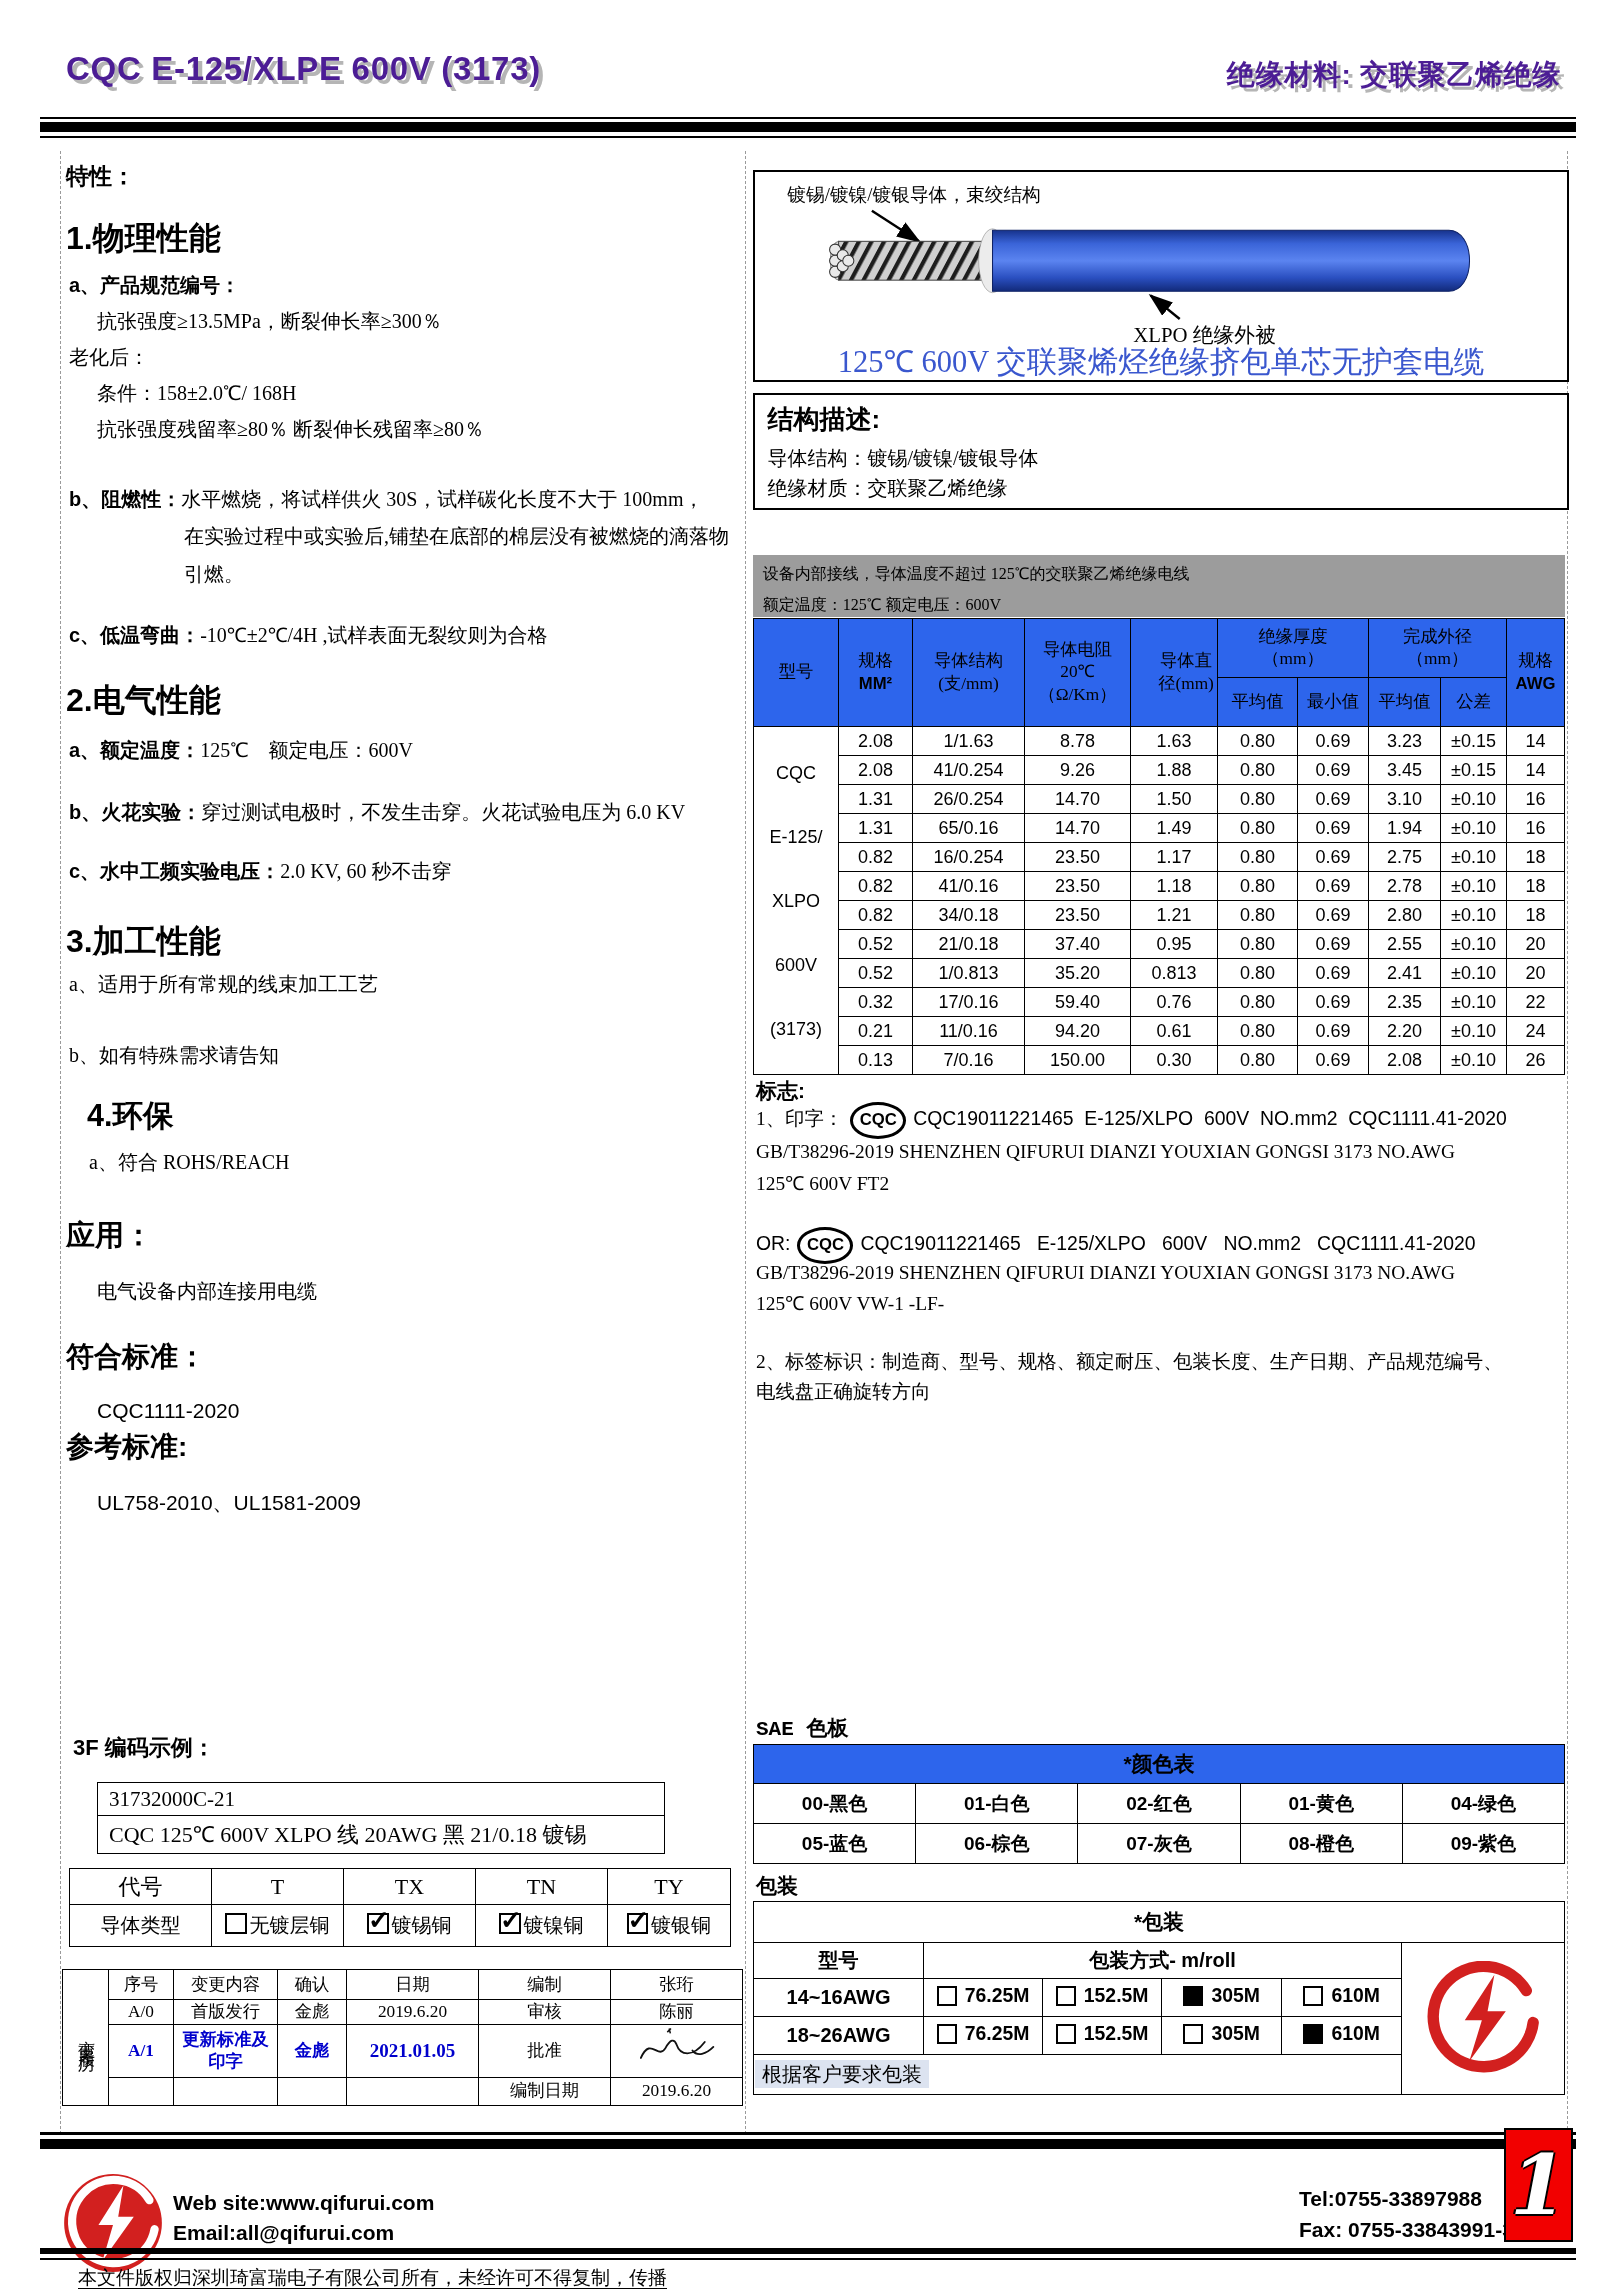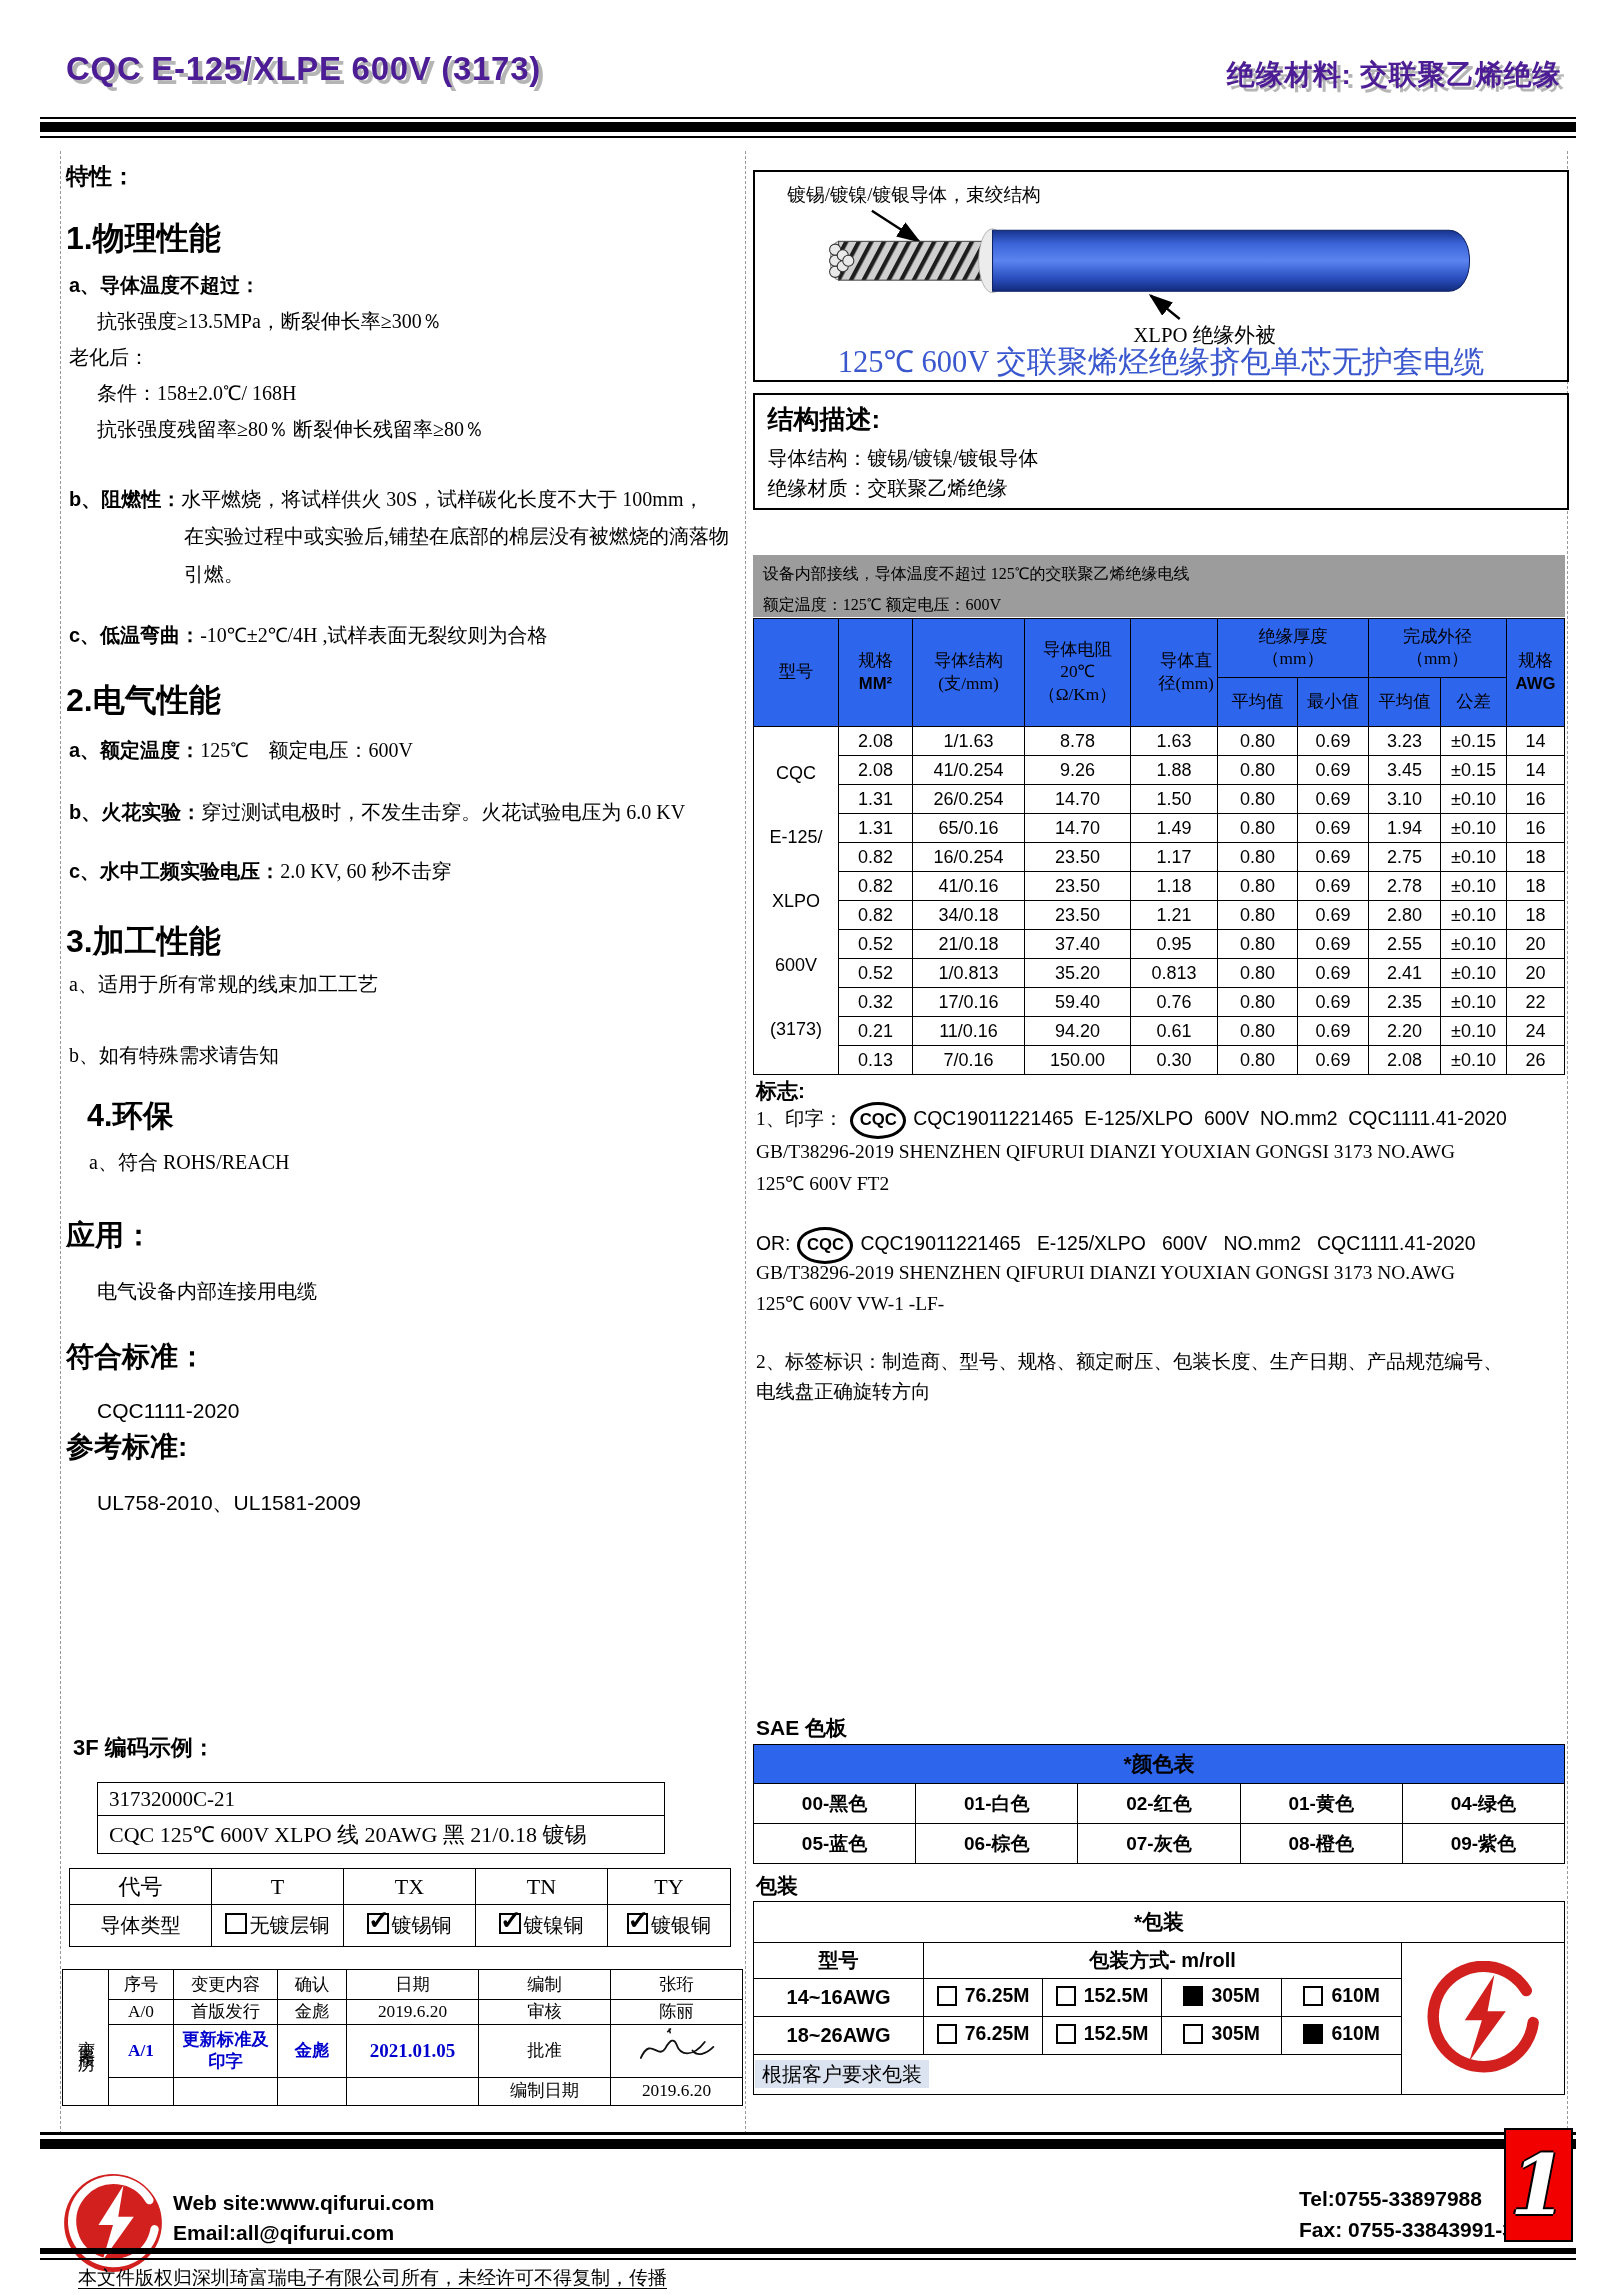--- a/index.html
+++ b/index.html
@@ -103,21 +103,21 @@
   <div class="abs rule" style="left:40px;top:122px;width:1536px;height:10.4px;"></div>
   <div class="abs rule" style="left:40px;top:136px;width:1536px;height:2.1px;"></div>
 
   <div class="abs dash-v" style="left:60px;top:151px;height:1983px;"></div>
   <div class="abs dash-v" style="left:745px;top:151px;height:1983px;"></div>
   <div class="abs dash-v" style="left:1567px;top:151px;height:1983px;"></div>
 
   <div class="h-sm" style="left:66px;top:161px;">特性：</div>
   <div class="h-big" style="left:66px;top:217px;">1.物理性能</div>
 
-  <div class="ln" style="left:69px;top:272px;"><span class="lbl">a、导体温度不超过：</span></div>
+  <div class="ln" style="left:69px;top:272px;"><span class="lbl">a、产品规范编号：</span></div>
   <div class="ln" style="left:97px;top:308px;">抗张强度≥13.5MPa，断裂伸长率≥300％</div>
   <div class="ln" style="left:69px;top:344px;">老化后：</div>
   <div class="ln" style="left:97px;top:380px;">条件：158±2.0℃/ 168H</div>
   <div class="ln" style="left:97px;top:416px;">抗张强度残留率≥80％  断裂伸长残留率≥80％</div>
 
   <div class="ln" style="left:69px;top:486px;">
     <span class="lbl">b、阻燃性：</span><span>水平燃烧，将试样供火 30S，试样碳化长度不大于 100mm，</span>
   </div>
   <div class="ln" style="left:184px;top:523px;">在实验过程中或实验后,铺垫在底部的棉层没有被燃烧的滴落物</div>
   <div class="ln" style="left:184px;top:561px;">引燃。</div>
@@ -476,21 +476,21 @@
     <span class="code">OR:</span><span class="cqc-oval">
         <span>CQC</span>
       </span><span class="code pre">CQC19011221465   E-125/XLPO   600V   NO.mm2   CQC1111.41-2020</span>
   </div>
   <div class="ln mark code pre" style="left:756px;top:1262px;">GB/T38296-2019 SHENZHEN QIFURUI DIANZI YOUXIAN GONGSI      3173 NO.AWG</div>
   <div class="ln mark code pre" style="left:756px;top:1289px;">125℃  600V VW-1 -LF-</div>
 
   <div class="ln mark" style="left:756px;top:1348px;">2、标签标识：制造商、型号、规格、额定耐压、包装长度、生产日期、产品规范编号、</div>
   <div class="ln mark" style="left:756px;top:1378px;">电线盘正确旋转方向</div>
 
-  <div class="abs nw" style="left:756px;top:1714px;font-family:Liberation Sans, sans-serif;font-weight:bold;font-size:21px;">SAE 色板</div>
+  <div class="abs nw" style="left:756px;top:1714px;font-family:Liberation Mono, monospace;font-weight:bold;font-size:21px;">SAE 色板</div>
   <table class="ctable">
     <tbody>
         <tr>
           <th class="blue-head" colspan="5">*颜色表</th>
         </tr>
     <tr>
       <td>00-黑色</td>
       <td>01-白色</td>
       <td>02-红色</td>
       <td>01-黄色</td>

